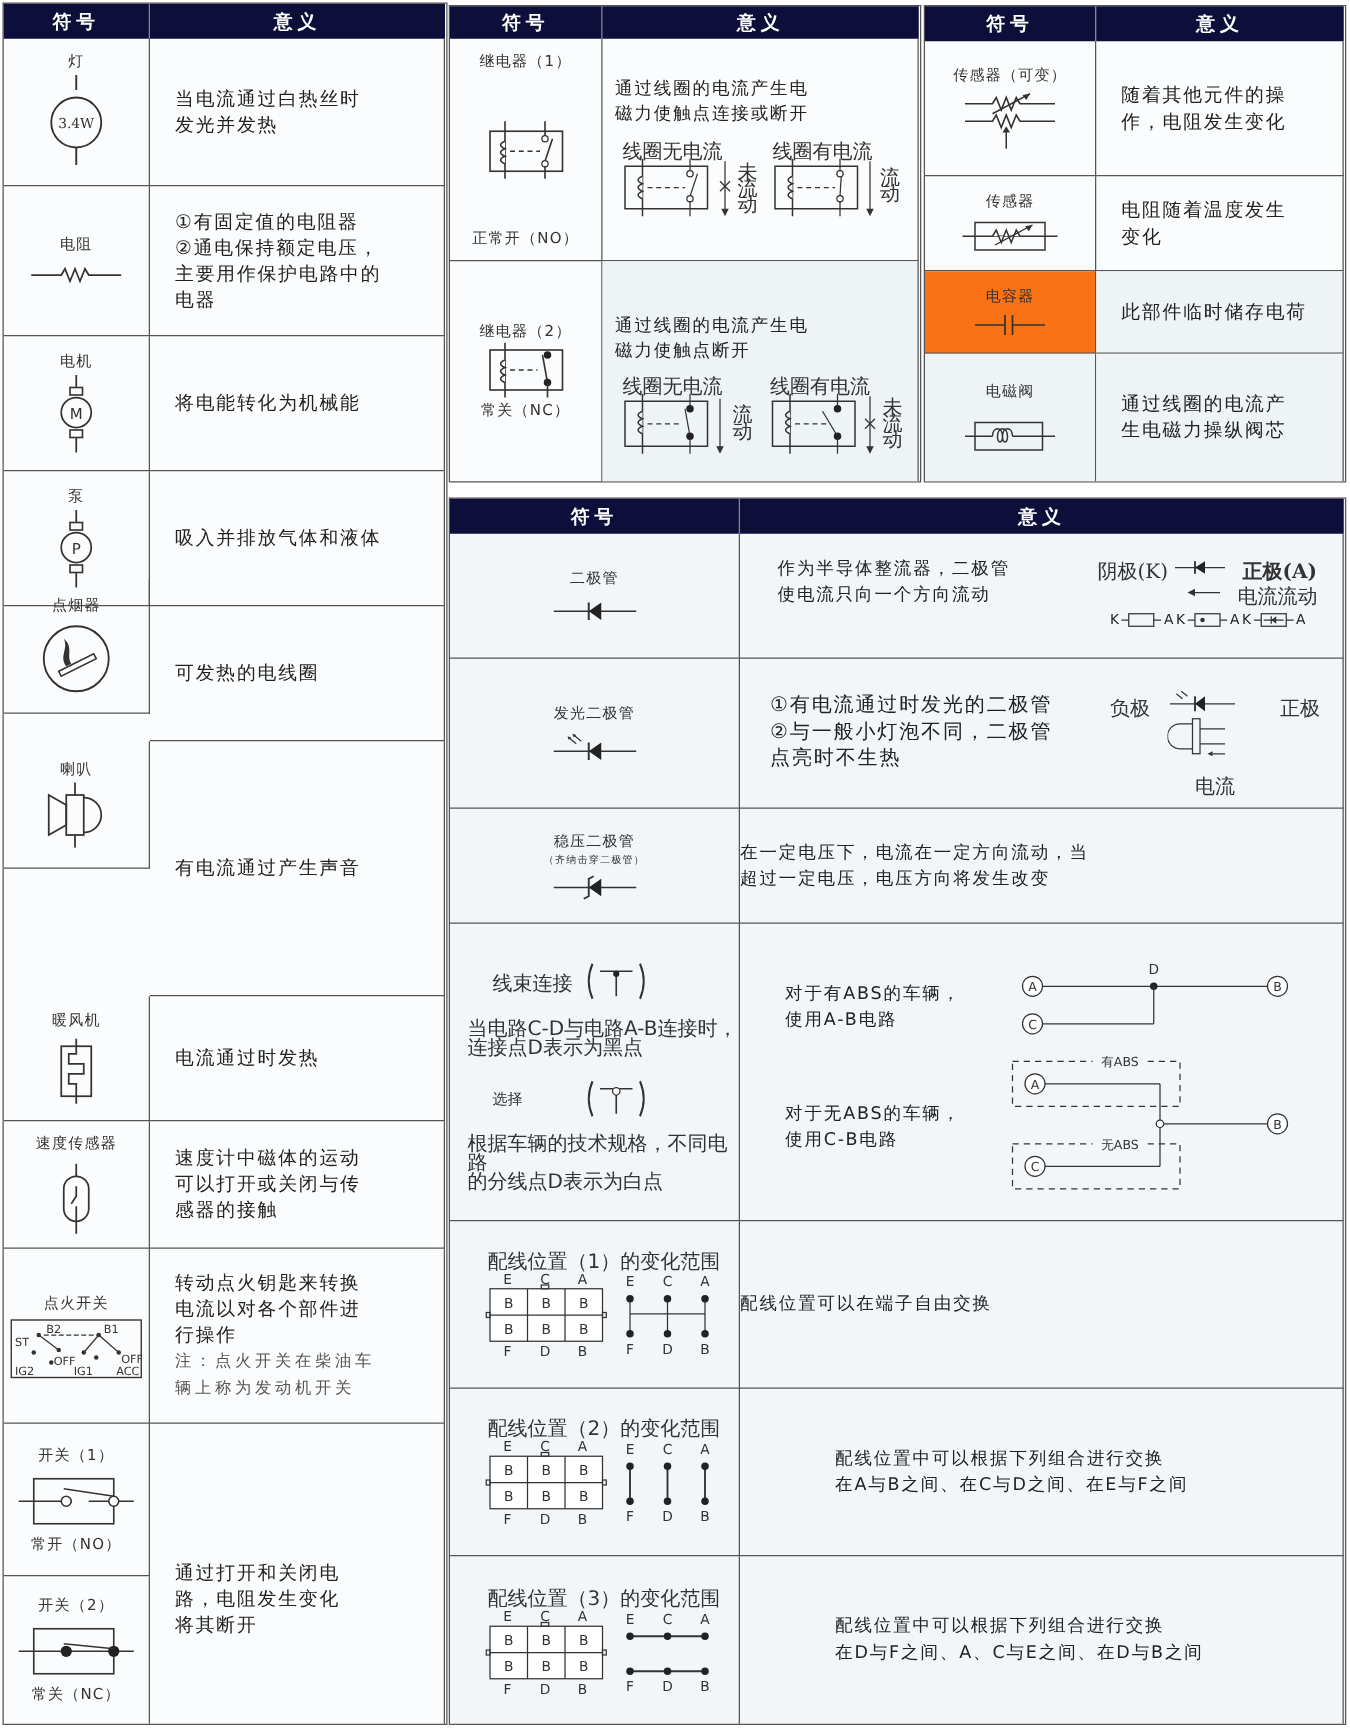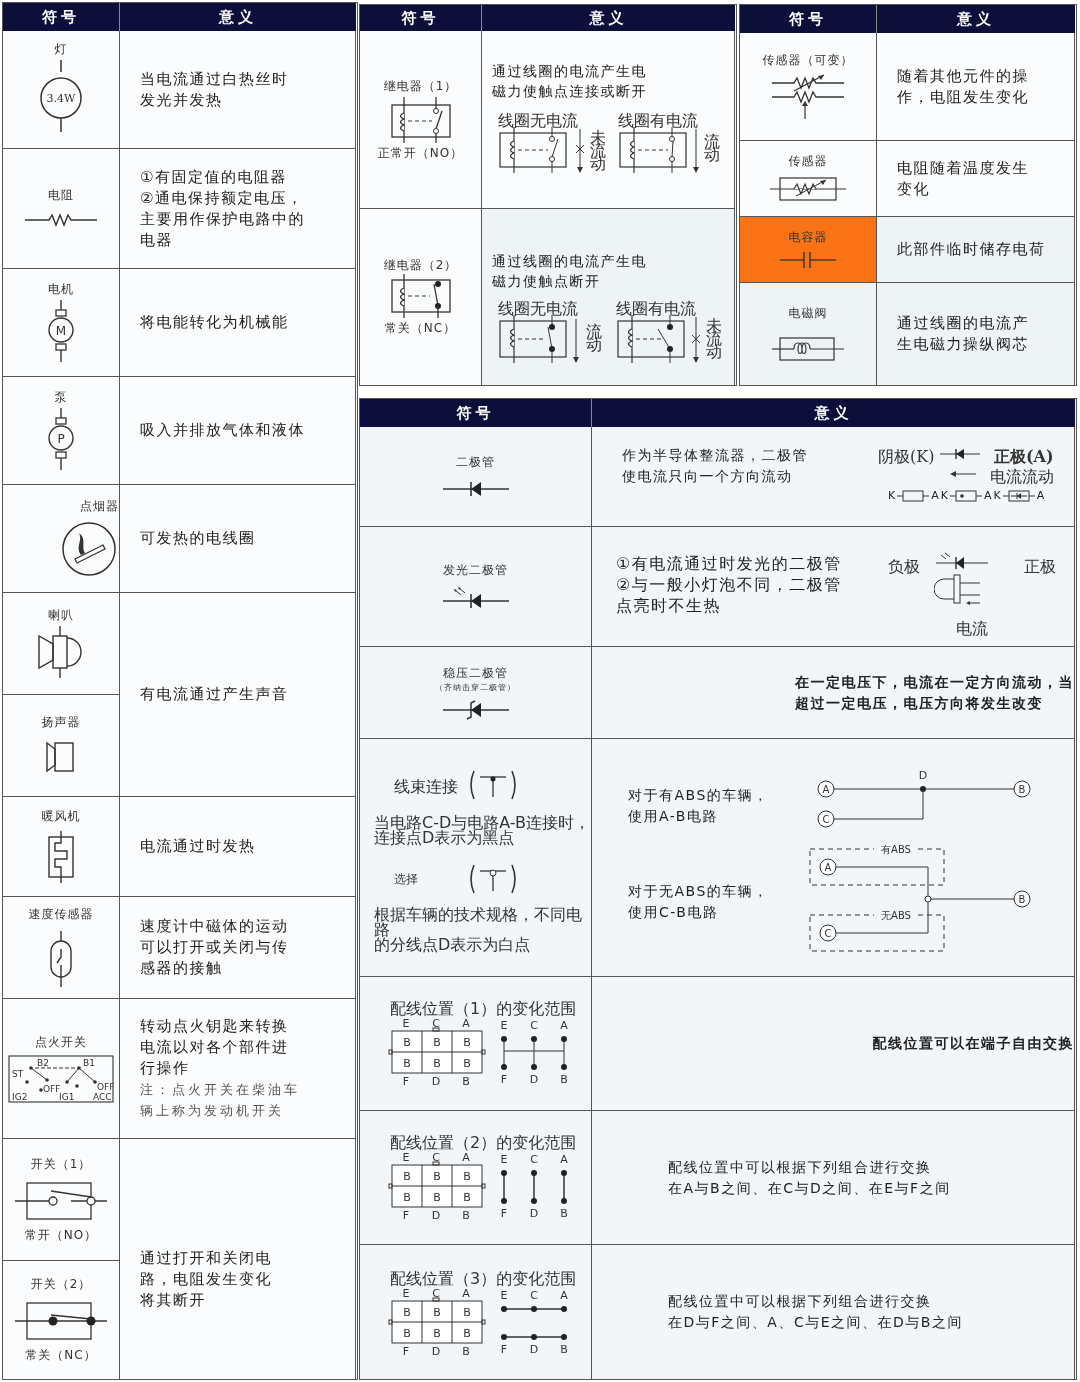--- a/index.html
+++ b/index.html
@@ -4,21 +4,21 @@
 <style>
   * { box-sizing: border-box; margin: 0; padding: 0; }
   html, body { width: 1080px; height: 1382px; background: #ffffff; overflow: hidden; }
   body { position: relative; font-family: "DejaVu Sans", "Liberation Sans", sans-serif; color: #222; }
   .tbl { position: absolute; border: 1.5px solid #555; background: #fbfcfd; }
   .hdr { position: absolute; background: #0d0f3a; color: #fff; font-weight: bold; font-size: 15px; display: flex; align-items: center; justify-content: center; letter-spacing: 4px; }
   .cell { position: absolute; border-right: 1.2px solid #555; border-bottom: 1.2px solid #555; }
   .sym { display: flex; flex-direction: column; align-items: center; justify-content: center; }
   .lbl { font-size: 12px; color: #333; text-align: center; letter-spacing: 1px; }
   .mean { font-size: 15px; line-height: 21px; color: #222; letter-spacing: 1.5px; display: flex; align-items: center; padding-left: 20px; }
-  .mean.center { justify-content: flex-end; padding-left: 0; font-weight: bold; }
+  .mean.center { justify-content: flex-start; padding-left: 0; }
   .note { font-size: 13px; color: #555; letter-spacing: 3px; }
   .small { font-size: 16px; color: #333; }
   svg { display: block; }
   .abs-t { position: absolute; }
   .wm { position: absolute; background: rgba(180,200,215,0.18); }
 </style>
 </head>
 <body>
 
 <div class="wm" style="left:425px;top:400px;width:150px;height:980px;"></div>
@@ -82,21 +82,21 @@
       <circle cx="20" cy="32" r="12" fill="none" stroke="#333" stroke-width="1.4"></circle>
       <rect x="15" y="46" width="10" height="6" fill="none" stroke="#333" stroke-width="1.3"></rect>
       <line x1="20" y1="52" x2="20" y2="64" stroke="#333" stroke-width="1.4"></line>
       <text x="20" y="37" font-size="12" text-anchor="middle" fill="#333">P</text>
     </svg>
   </div>
   <div class="cell mean" style="left:117px;top:374px;width:236px;height:108px;">
     <div>吸入并排放气体和液体</div>
   </div>
 
-  <div class="cell sym" style="left:0;top:482px;width:117px;height:108px;align-items:flex-end;">
+  <div class="cell sym" style="left:0;top:460px;width:117px;height:108px;">
     <div class="lbl">点烟器</div>
     <svg width="60" height="60" viewBox="0 0 60 60" style="margin-top:4px;">
       <circle cx="30" cy="30" r="26" fill="none" stroke="#333" stroke-width="1.5"></circle>
       <polygon points="16,40 44,26 46,30 18,44" fill="#fff" stroke="#333" stroke-width="1.3"></polygon>
       <path d="M22,36 C16,28 24,22 20,14 C28,20 22,28 26,34 Z" fill="#333"></path>
     </svg>
   </div>
   <div class="cell mean" style="left:117px;top:482px;width:236px;height:108px;">
     <div>可发热的电线圈</div>
   </div>
@@ -105,27 +105,20 @@
     <div class="lbl">喇叭</div>
     <svg width="60" height="56" viewBox="0 0 60 56">
       <polygon points="8,12 22,20 22,36 8,44" fill="none" stroke="#333" stroke-width="1.4"></polygon>
       <rect x="22" y="12" width="14" height="32" fill="none" stroke="#333" stroke-width="1.4"></rect>
       <path d="M36,14 A14,14 0 0,1 36,42" fill="none" stroke="#333" stroke-width="1.4"></path>
       <line x1="29" y1="2" x2="29" y2="12" stroke="#333" stroke-width="1.4"></line>
       <line x1="29" y1="44" x2="29" y2="54" stroke="#333" stroke-width="1.4"></line>
     </svg>
   </div>
 
-  <div class="cell sym" style="left:0;top:692px;width:117px;height:102px;">
-    <div class="lbl">扬声器</div>
-    <svg width="40" height="40" viewBox="0 0 40 40" style="margin-top:6px;">
-      <polygon points="6,6 14,12 14,28 6,34" fill="none" stroke="#333" stroke-width="1.4"></polygon>
-      <rect x="14" y="6" width="18" height="28" fill="none" stroke="#333" stroke-width="1.4"></rect>
-    </svg>
-  </div>
   <div class="cell mean" style="left:117px;top:590px;width:236px;height:204px;">
     <div>有电流通过产生声音</div>
   </div>
 
   <div class="cell sym" style="left:0;top:794px;width:117px;height:100px;">
     <div class="lbl">暖风机</div>
     <svg width="40" height="56" viewBox="0 0 40 56" style="margin-top:4px;">
       <rect x="8" y="8" width="24" height="40" fill="none" stroke="#333" stroke-width="1.4"></rect>
       <polyline points="20,2 20,14 14,14 14,22 26,22 26,30 14,30 14,38 20,38 20,54" fill="none" stroke="#333" stroke-width="1.4"></polyline>
     </svg>
@@ -217,21 +210,21 @@
       <div>路，电阻发生变化</div>
       <div>将其断开</div>
     </div>
   </div>
 </div>
 
 <div class="tbl" style="left:359px;top:4px;width:378px;height:382px;">
   <div class="hdr" style="left:0;top:0;width:122px;height:26px;border-right:1px solid #888;">符号</div>
   <div class="hdr" style="left:122px;top:0;width:253px;height:26px;">意义</div>
 
-  <div class="cell sym" style="left:0;top:26px;width:122px;height:178px;">
+  <div class="cell sym" style="left:0;top:26px;width:122px;height:178px;gap:37px;">
     <div class="lbl">继电器（1）</div>
     <svg width="70" height="50" viewBox="0 0 70 50">
       <rect x="6" y="10" width="58" height="32" fill="none" stroke="#333" stroke-width="1.3"></rect>
       <line x1="18" y1="2" x2="18" y2="48" stroke="#333" stroke-width="1.3"></line>
       <path d="M18,18 q-7,3 0,6 q-7,3 0,6 q-7,3 0,6" fill="#fbfcfd" stroke="#333" stroke-width="1.3"></path>
       <line x1="22" y1="26" x2="46" y2="26" stroke="#333" stroke-dasharray="4,3" stroke-width="1.2"></line>
       <line x1="50" y1="2" x2="50" y2="14" stroke="#333" stroke-width="1.3"></line>
       <circle cx="50" cy="16" r="2.5" fill="#fff" stroke="#333"></circle>
       <line x1="50" y1="34" x2="56" y2="16" stroke="#333" stroke-width="1.3"></line>
       <circle cx="50" cy="36" r="2.5" fill="#fff" stroke="#333"></circle>

